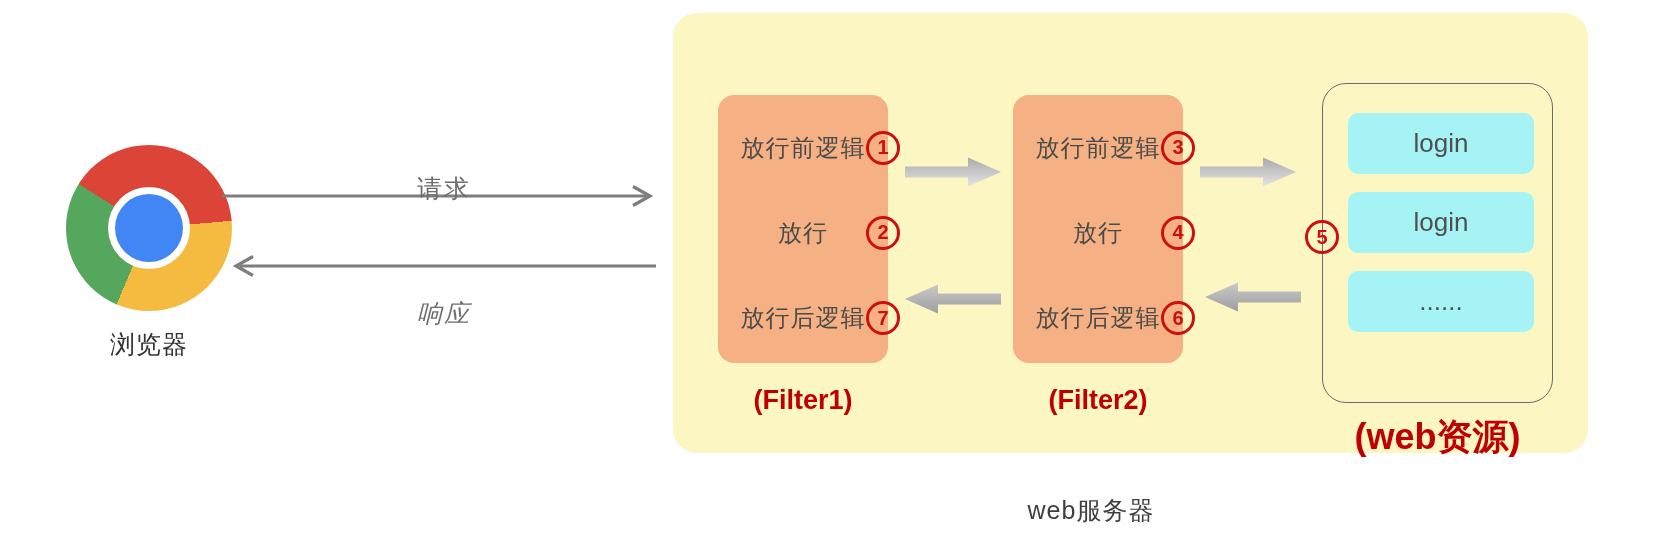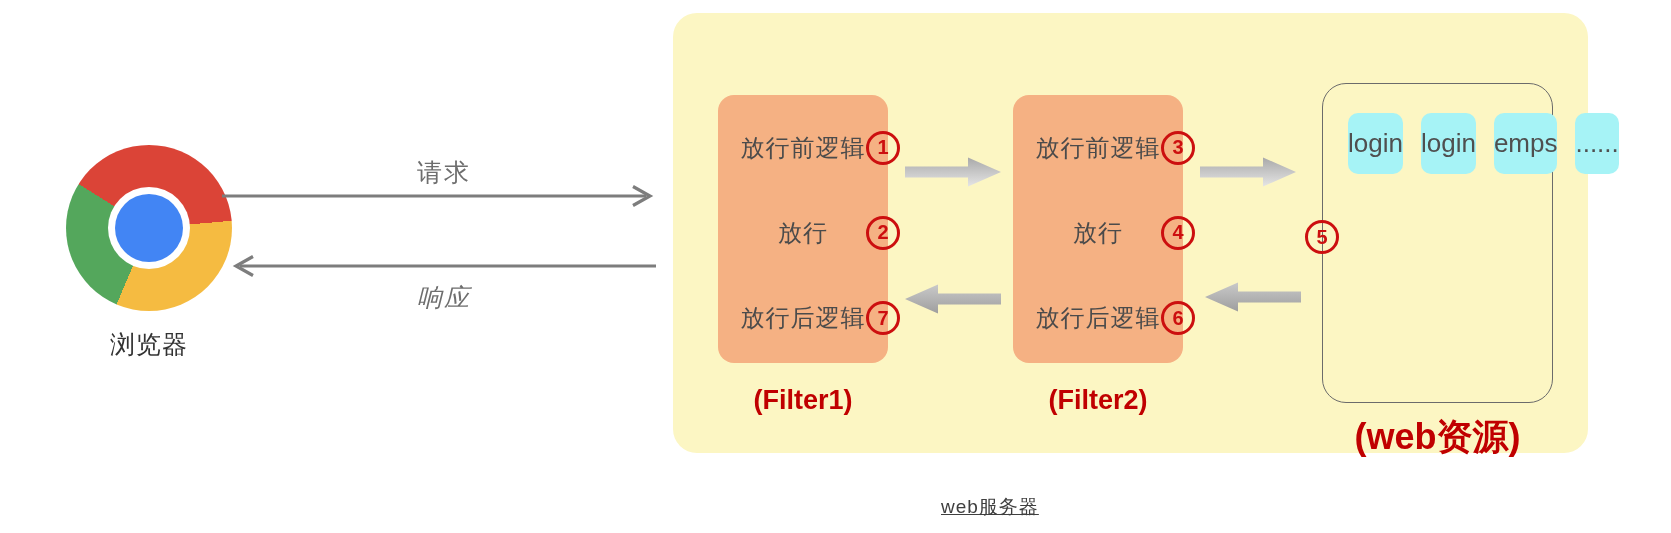--- a/index.html
+++ b/index.html
@@ -34,21 +34,21 @@
   .chrome-icon::after{
     content:"";position:absolute;left:50%;top:50%;width:68px;height:68px;margin:-34px 0 0 -34px;
     background:var(--chrome-blue,#4285F4);border-radius:50%;
   }
   .browser-label{
     position:absolute;left:66px;top:328px;width:166px;text-align:center;
     font-size:25px;color:#333333;letter-spacing:1px;
   }
   
   .flow-svg{position:absolute;left:0;top:0;pointer-events:none;}
-  .flow-label{position:absolute;width:120px;text-align:center;font-size:25px;color:#6E6E6E;letter-spacing:2px;}
+  .flow-label{position:absolute;width:120px;text-align:center;font-size:25px;color:#6E6E6E;letter-spacing:2px;margin-top:16px;}
   .flow-label.req{left:384px;top:156px;}
   .flow-label.resp{left:384px;top:281px;font-style:italic;}
   
   .server{
     position:absolute;left:673px;top:13px;width:915px;height:440px;border-radius:24px;
     background:var(--server-bg);
   }
   .filter{
     position:absolute;top:82px;width:170px;height:268px;border-radius:16px;
     background:var(--filter-bg);
@@ -69,42 +69,42 @@
   .filter-label{
     position:absolute;top:372px;width:170px;text-align:center;
     font-size:27px;font-weight:bold;color:var(--label-color);
   }
   .filter-label.f1{left:45px;}
   .filter-label.f2{left:340px;}
   
   .resources{
     position:absolute;left:649px;top:70px;width:231px;height:320px;
     border:1.5px solid #6B6B6B;border-radius:24px;background:transparent;
-    padding:29px 0 0 25px;display:flex;flex-direction:row;gap:18px;
+    padding:29px 0 0 25px;display:flex;flex-direction:column;gap:18px;
   }
   .res-item{
     width:186px;height:61px;border-radius:10px;background:var(--resource-bg);
     display:flex;align-items:center;justify-content:center;
     font-size:26px;color:#4F4F4F;
   }
   .resources .step{position:absolute;left:-18px;top:136px;}
   .resources-label{
     position:absolute;left:649px;top:400px;width:231px;text-align:center;
     font-size:36px;font-weight:bold;color:var(--label-color);
   }
   
   .big-arrow{position:absolute;width:96px;height:30px;}
   .big-arrow.a1{left:232px;top:144px;}
   .big-arrow.a2{left:527px;top:144px;}
   .big-arrow.a3{left:532px;top:269px;}
   .big-arrow.a4{left:232px;top:271px;}
   
   .server-label{
-    position:absolute;left:941px;top:494px;width:300px;text-align:left;
-    font-size:19px;color:#3F3F3F;letter-spacing:1px;text-decoration:underline;
+    position:absolute;left:941px;top:494px;width:300px;text-align:center;
+    font-size:25px;color:#3F3F3F;letter-spacing:1px;
   }
   .watermark{
     position:absolute;right:7px;top:501px;font-size:19px;color:var(--watermark-color);
   }
 </style>
 </head>
 <body>
 
 <div class="stage">
 
@@ -190,21 +190,20 @@
         <stop offset="0" stop-color="#C9C9C9"></stop>
             <stop offset="1" stop-color="#9E9E9E"></stop>
       </linearGradient>
         </defs>
       <polygon points="96,9.5 33,9.5 33,0.5 0,15 33,29.5 33,20.5 96,20.5" fill="url(#g4)"></polygon>
     </svg>
 
     <div class="resources">
       <div class="res-item">login</div>
       <div class="res-item">login</div>
-      <div class="res-item">emps</div>
       <div class="res-item">......</div>
       <span class="step">5</span>
     </div>
     <div class="resources-label">(web资源)</div>
 
   </div>
 
   <div class="server-label">web服务器</div>
 
 </div>

